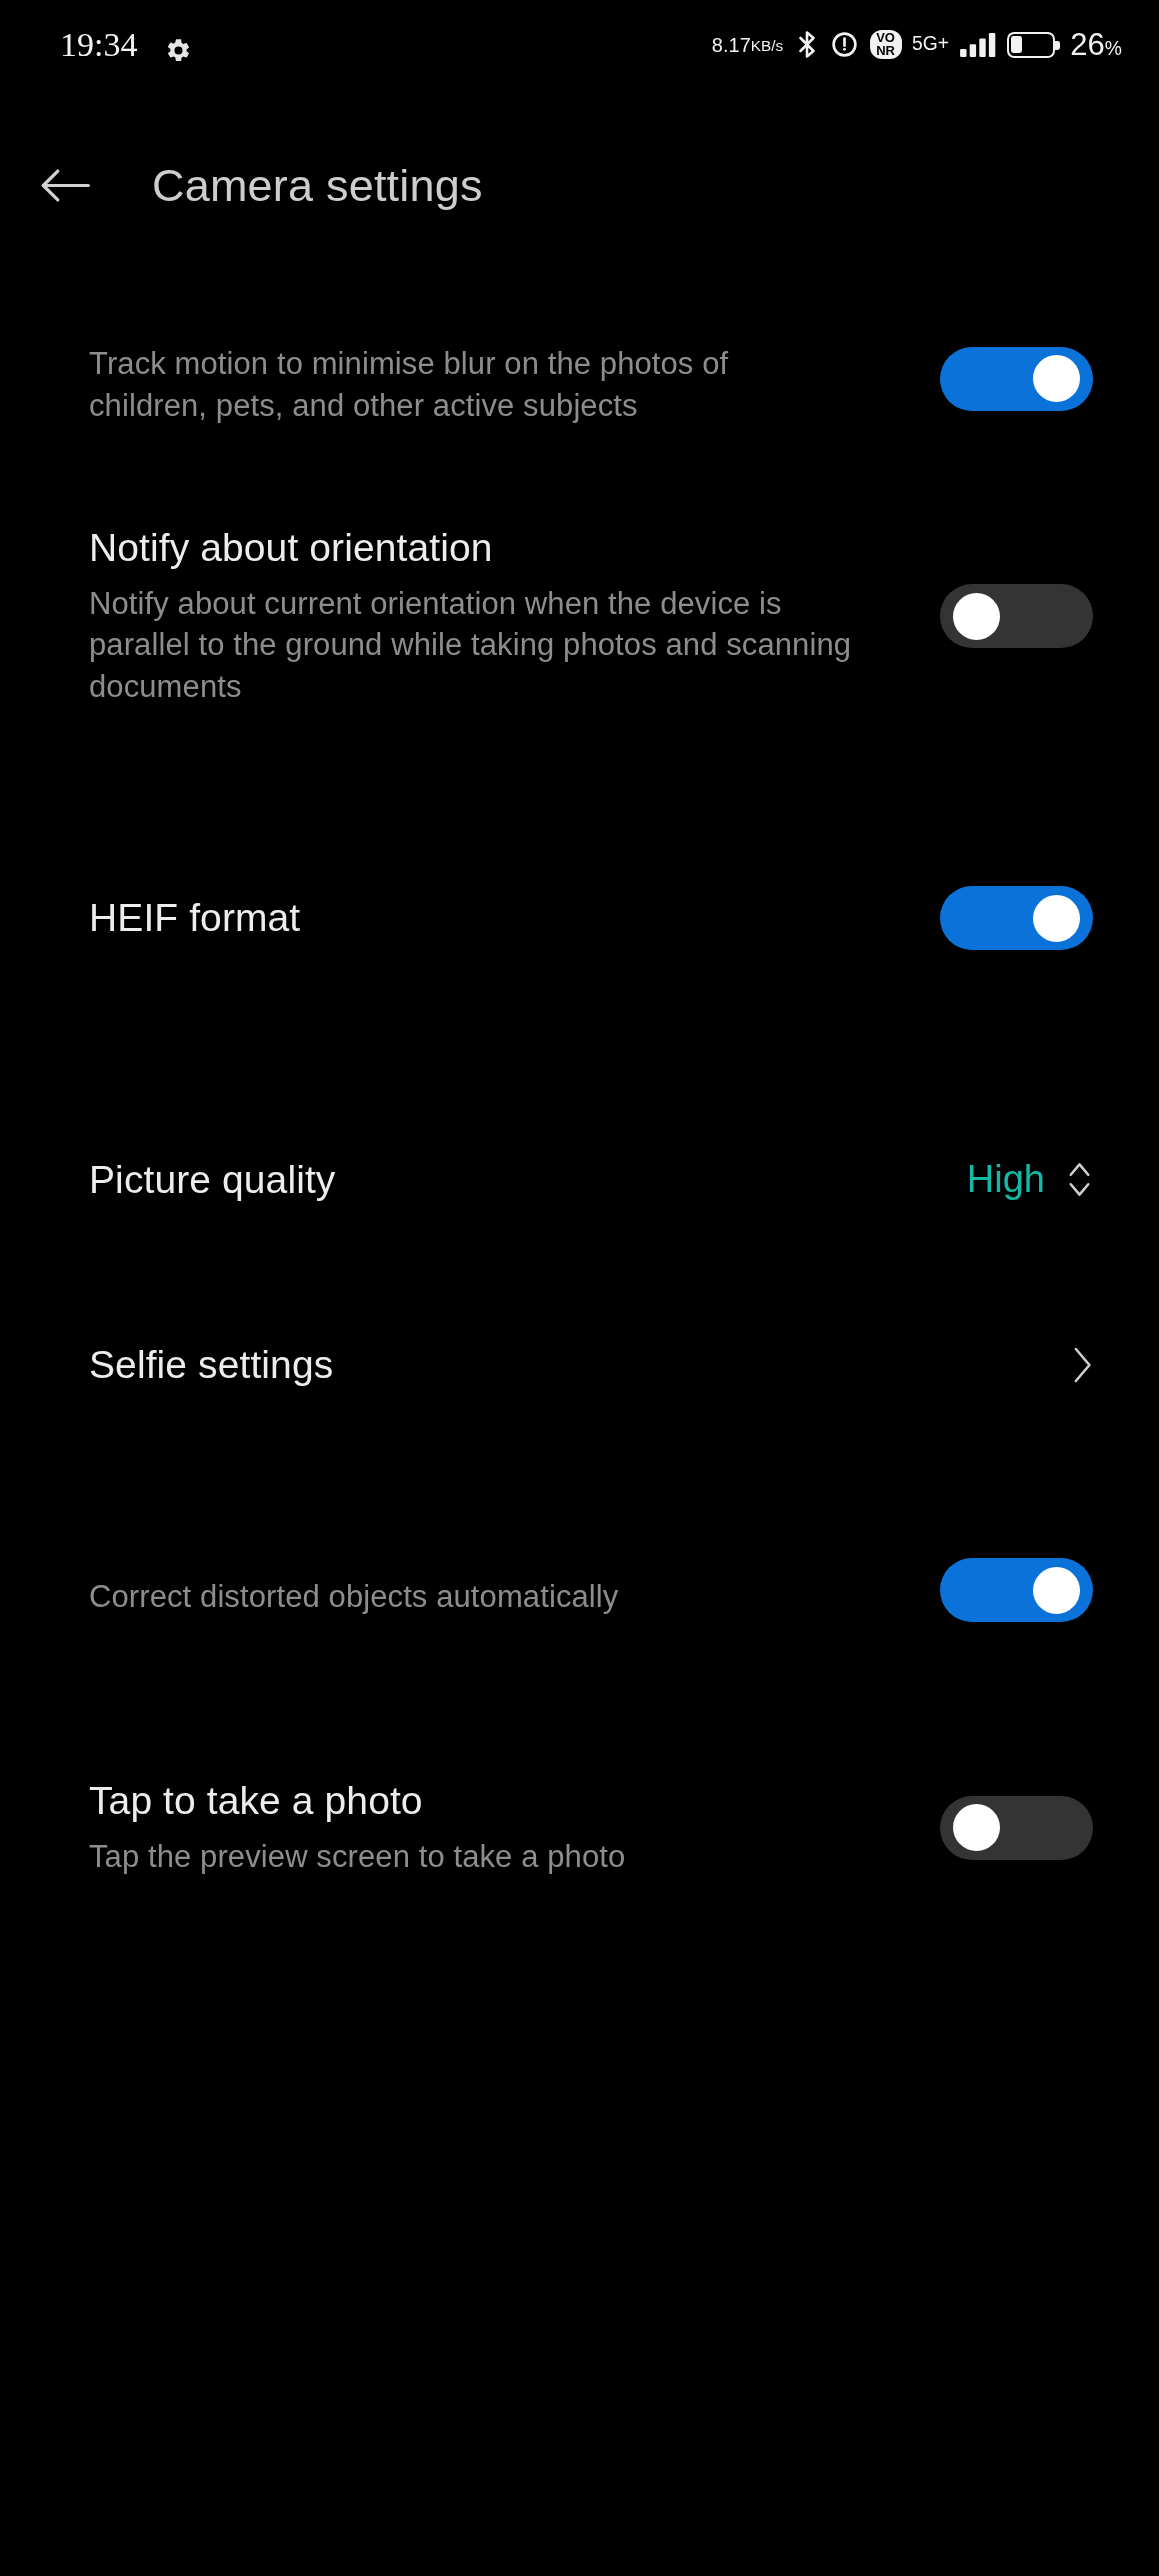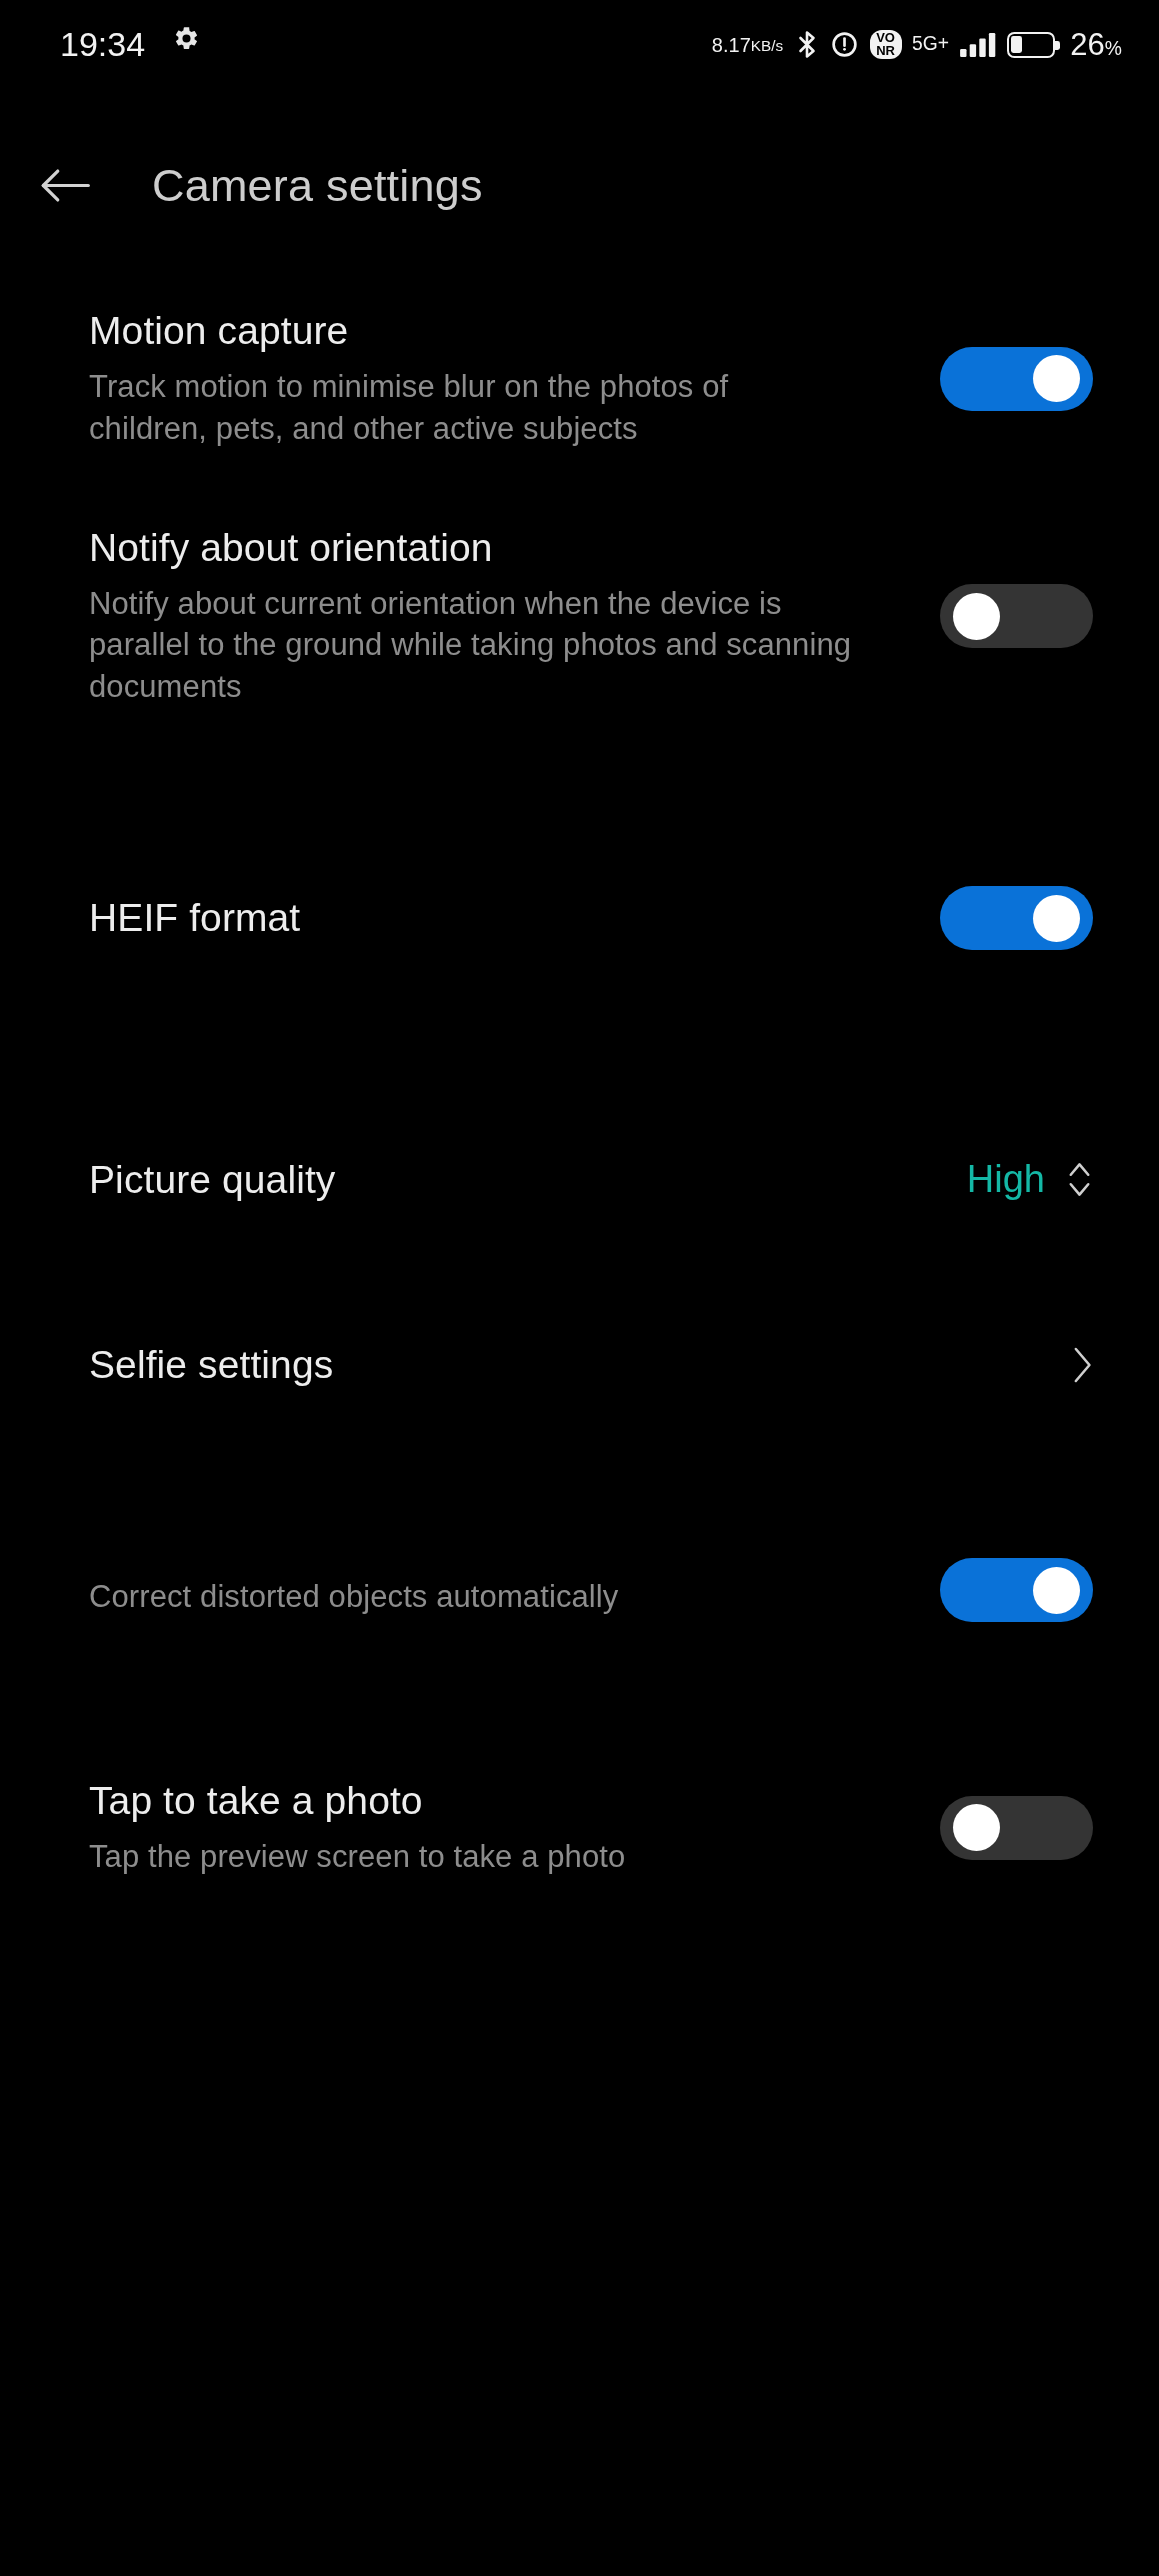--- a/index.html
+++ b/index.html
@@ -11,21 +11,21 @@
     overflow:hidden;
     position:relative;
   }
 
   
   .statusbar {
     position:absolute; top:0; left:0; width:1159px; height:89px;
     display:flex; align-items:center; justify-content:space-between;
     padding:0 37px 0 60px;
   }
-  .sb-left { display:flex; align-items:flex-start; gap:28px; }
+  .sb-left { display:flex; align-items:flex-end; gap:28px;font-family:Liberation Serif, serif; }
   .sb-clock { font-size:34px; color:#f2f2f2; letter-spacing:0px; }
   .gear-ic { width:27px; height:27px; display:block; }
   .sb-right { display:flex; align-items:center; gap:10.5px; }
   .netspeed { display:flex; align-items:center; line-height:1.0; }
   .netspeed .n1 { font-size:20px; color:#f2f2f2; }
   .netspeed .n2 { font-size:15.3px; color:#f2f2f2; margin-top:1.6px; }
   .bt-ic { width:26px; height:31px; display:block; }
   .circ-ic { width:29px; height:29px; display:block; }
   .vonr-badge {
     background:#f2f2f2; color:#000; border-radius:12px;
@@ -164,21 +164,20 @@
       </svg>
     </span>
   </div>
   <div class="page-title">Camera settings</div>
 </div>
 
 <div class="list">
 
   <div class="row" style="height:209px;">
     <div class="row-text">
-      <div class="row-title">Motion capture</div>
       <div class="row-desc" style="max-width:757px;">Track motion to minimise blur on the photos of children, pets, and other active subjects</div>
     </div>
     <div class="row-right">
       <div class="toggle on">
         <span class="knob"></span>
       </div>
     </div>
   </div>
 
   <div class="row" style="height:266px;">

